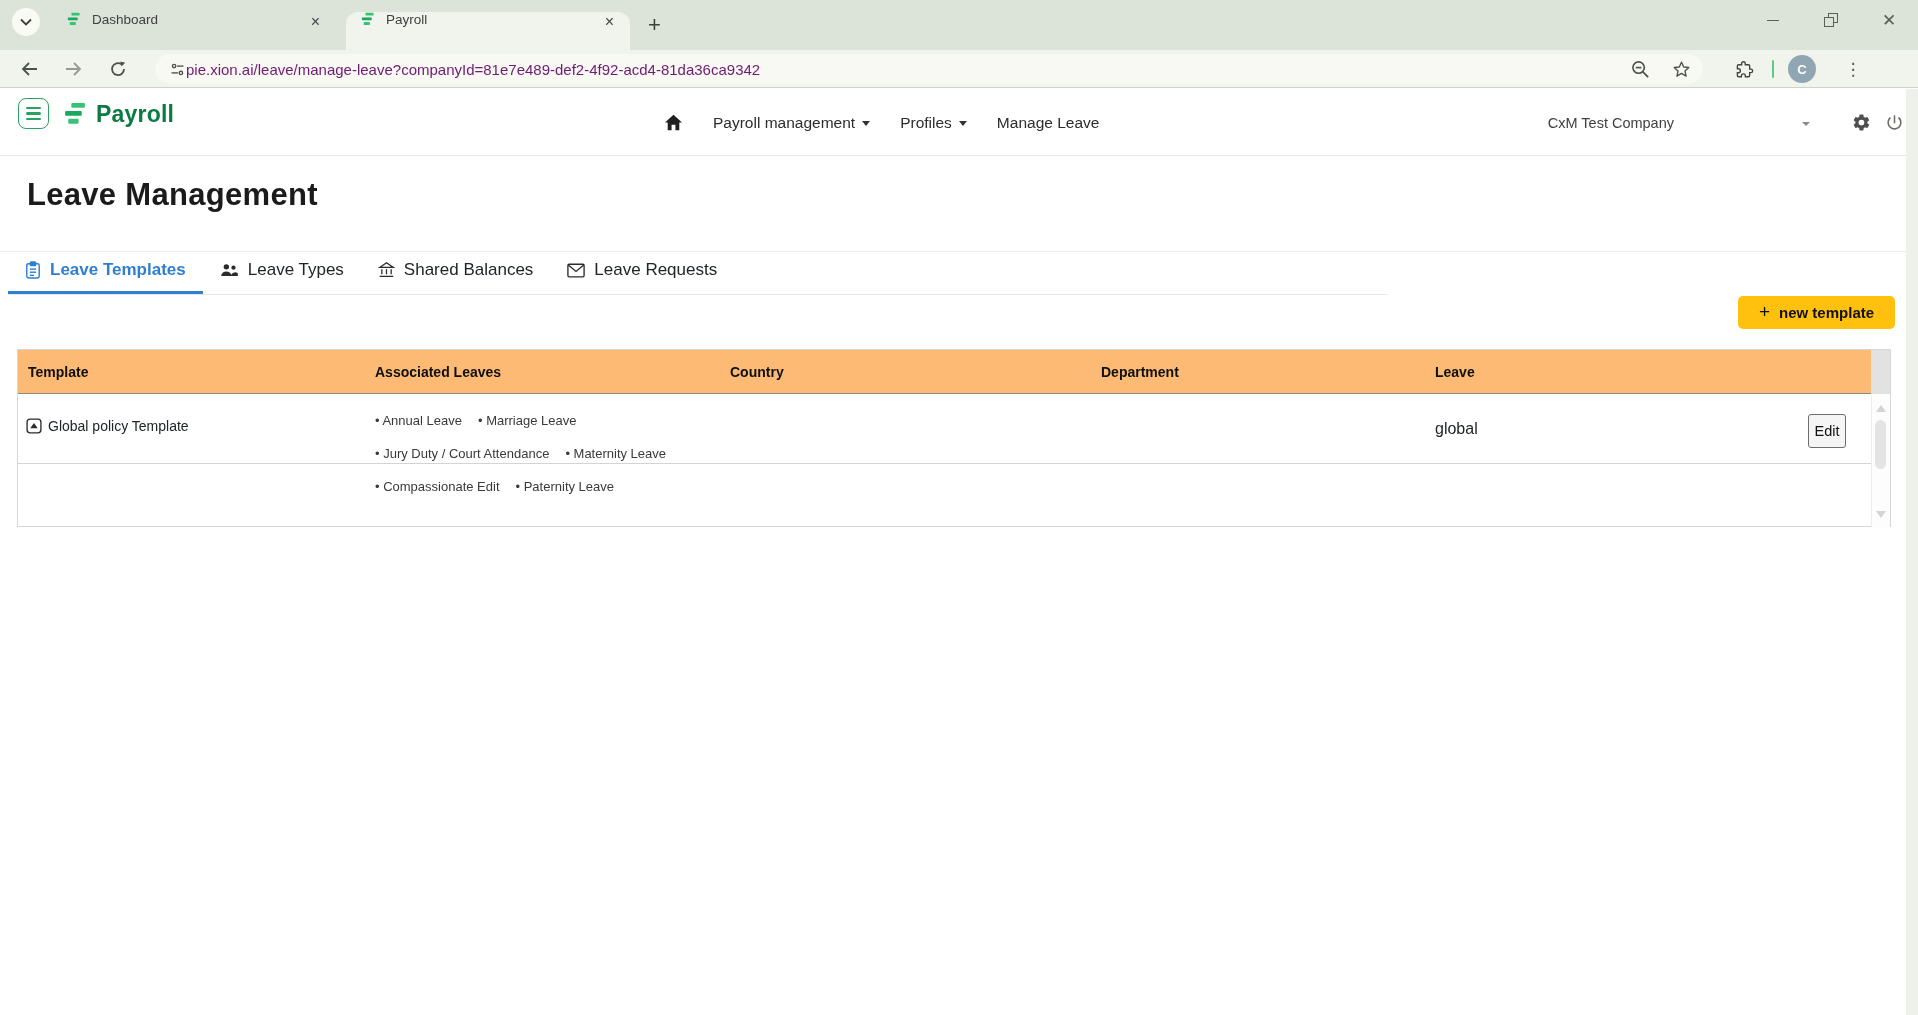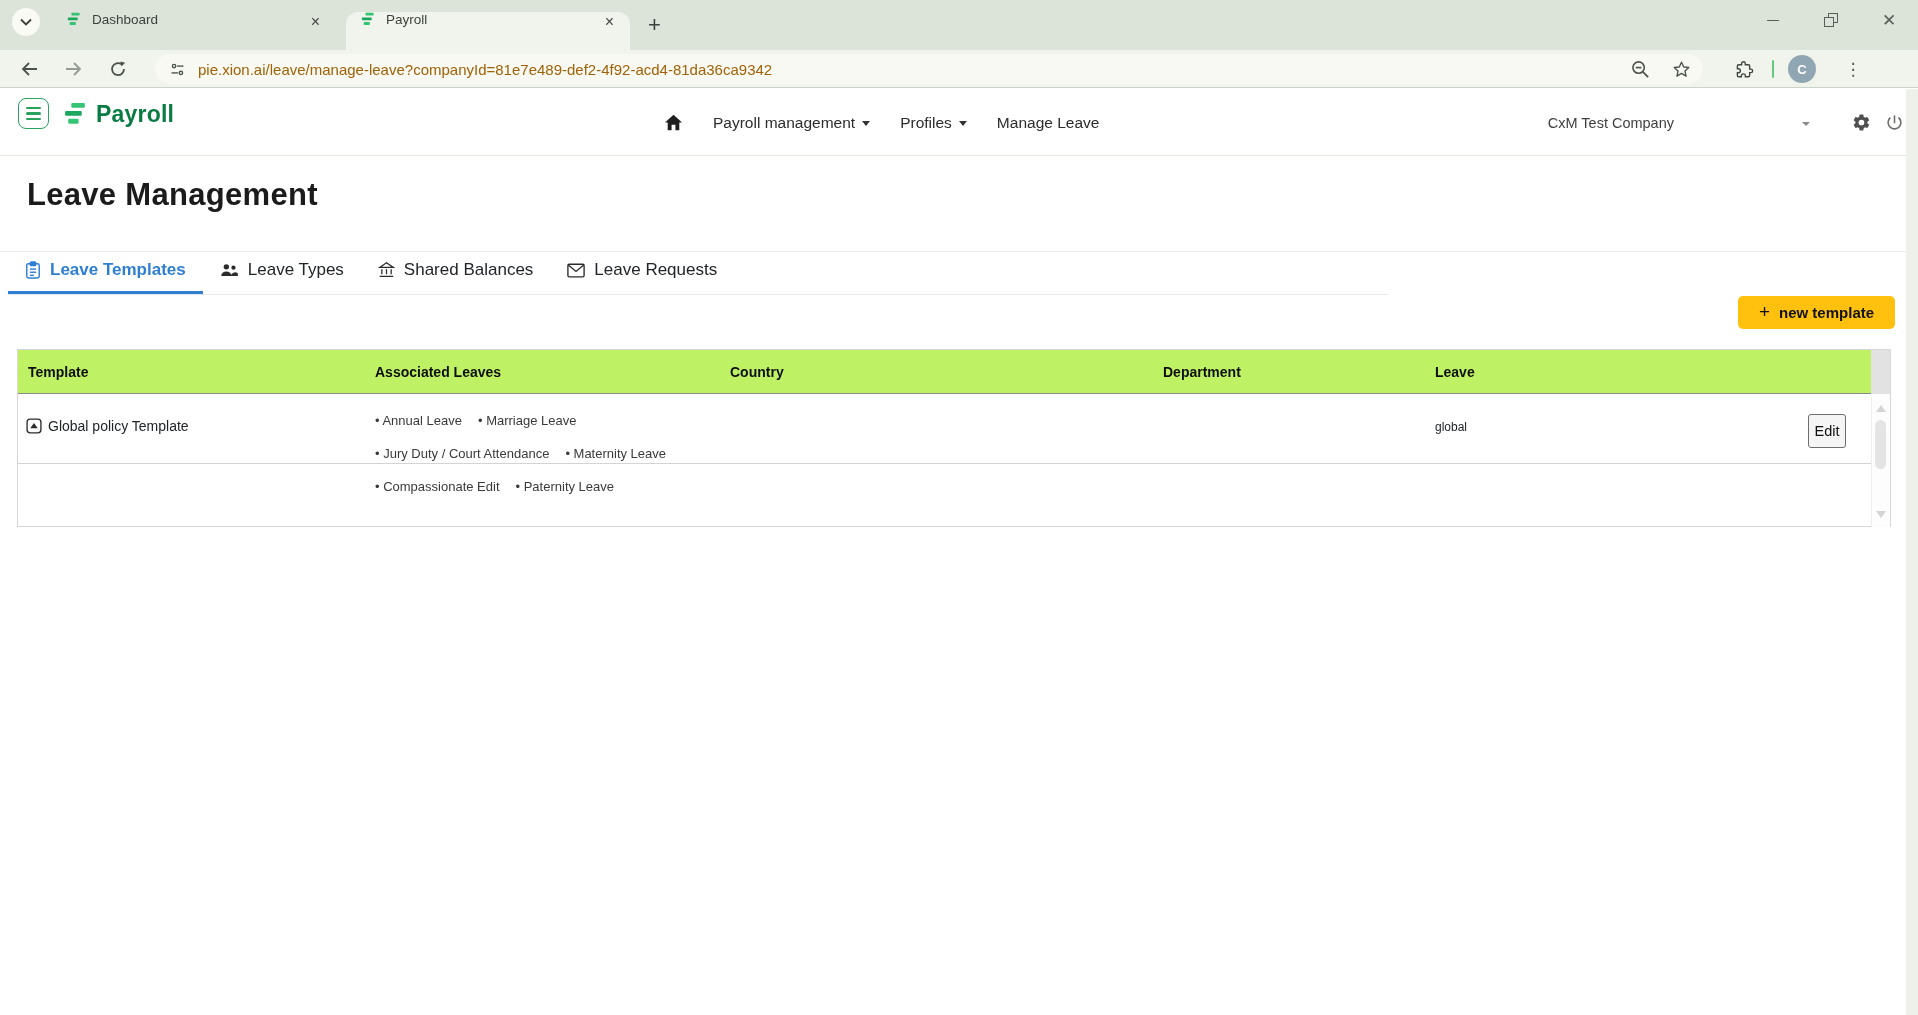--- a/index.html
+++ b/index.html
@@ -24,21 +24,21 @@
   .win-restore i { position:absolute; width:10px; height:10px; border:1.4px solid #5a5f5a; background:transparent; display:block; }
   .win-restore i.b { transform:translate(-2px,2px); background:#dce3d9; }
   .win-restore i.a { transform:translate(2px,-2px); }
   .win-close { font-size:17px; }
 
   
   .toolbar { position:absolute; left:0; top:50px; width:1918px; height:38px; background:#f0f4ec; border-bottom:1px solid #ccd4c9; }
   .navicon { position:absolute; top:0; height:38px; display:flex; align-items:center; justify-content:center; width:34px; color:#4b514c; }
   .omnibox { position:absolute; left:155px; top:4px; width:1548px; height:30px; background:#f7f9f2; border-radius:15px;
              display:flex; align-items:center; padding:0 12px 0 14px; }
-  .urltext { font-size:15px; color:#a16207; margin-left:12px; flex:1; white-space:nowrap; overflow:hidden; }
+  .urltext { font-size:15px; color:#701a75; flex:1; white-space:nowrap; overflow:hidden; }
   .greensep { position:absolute; left:1772px; top:10px; width:2px; height:18px; background:#63c97e; border-radius:1px; }
   .avatar { position:absolute; left:1788px; top:5px; width:28px; height:28px; border-radius:50%; background:#91a6b3;
             color:#fff; font-size:13px; font-weight:700; display:flex; align-items:center; justify-content:center; }
   .dots { position:absolute; left:1838px; top:0; width:30px; height:38px; display:flex; align-items:center; justify-content:center;
           font-size:17px; color:#4b514c; letter-spacing:0; }
 
   
   .page { position:absolute; left:0; top:89px; width:1918px; height:926px; background:#fff; }
 
   
@@ -64,31 +64,31 @@
   .ltab.active { color:#2e7fd2; font-weight:700; border-bottom-color:#2e7fd2; }
   .ltab.active svg { stroke:#2e7fd2; }
 
   .newtemplate { position:absolute; left:1738px; top:207px; width:157px; height:33px; background:#ffc10d; border:none; border-radius:5px;
                  display:flex; align-items:center; justify-content:center; gap:9px; color:#121212; }
   .newtemplate .plus { font-size:19px; font-weight:400; margin-top:-2px; }
   .newtemplate .lbl { font-size:15px; font-weight:700; }
 
   
   .lvtable { position:absolute; left:17px; top:260px; width:1874px; height:178px; border:1px solid #d6d6d6; background:#fff; }
-  .thead { position:absolute; left:0; top:0; width:100%; height:44px; border-bottom:1.5px solid #8a8a8a; background:#bef264; }
+  .thead { position:absolute; left:0; top:0; width:100%; height:44px; border-bottom:1.5px solid #8a8a8a; background:#fdba74; }
   .th { position:absolute; top:14px; font-size:14px; font-weight:700; color:#0f0f0f; }
   .thead-sbar { position:absolute; right:0; top:0; width:19px; height:44px; background:#e2e2e2; }
   .tbody { position:absolute; left:0; top:45.5px; width:100%; height:131px; overflow:hidden; }
   .rowline { position:absolute; left:0; top:67px; width:1855px; border-top:1px solid #d4d4d4; }
   .tplcell { position:absolute; left:8px; top:22px; display:flex; align-items:center; gap:6px; font-size:14px; color:#212529; }
   .leaves { position:absolute; left:357px; top:17px; width:690px; }
   .leafline { height:33px; display:flex; gap:16px; align-items:flex-start; }
   .leaf { font-size:13px; color:#3a3a3a; white-space:nowrap; }
   .leaf::before { content:"• "; color:#3a3a3a; }
-  .typecell { position:absolute; left:1417px; top:24px; font-size:12px; color:#212529; }
+  .typecell { position:absolute; left:1417px; top:24px; font-size:16px; color:#212529; }
   .editbtn { position:absolute; left:1790px; top:18px; width:38px; height:34px; background:#f5f5f5; border:1px solid #6d6d6d;
              border-radius:3px; font-size:14.5px; color:#111; font-family:inherit; }
   .body-sbar { position:absolute; right:0; top:0; width:19px; height:131px; background:#fdfdfd; border-left:1px solid #ededed; }
   .sb-arrow { position:absolute; left:3.5px; width:0; height:0; border-left:5.5px solid transparent; border-right:5.5px solid transparent; }
   .sb-up { top:9px; border-bottom:7px solid #d4d4d4; }
   .sb-down { bottom:9px; border-top:7px solid #d4d4d4; }
   .sb-thumb { position:absolute; left:3px; top:24px; width:11px; height:49px; border-radius:6px; background:#e4e4e4; }
 
   .pagestrip { position:absolute; right:0; top:0; width:12px; height:926px; background:#eef0ea; }
 
@@ -283,21 +283,21 @@
     <button class="newtemplate">
       <span class="plus">+</span>
       <span class="lbl">new template</span>
     </button>
 
     <div class="lvtable">
       <div class="thead">
         <span class="th" style="left:10px;">Template</span>
         <span class="th" style="left:357px;">Associated Leaves</span>
         <span class="th" style="left:712px;">Country</span>
-        <span class="th" style="left:1125px;padding-left:20px;">Department</span>
+        <span class="th" style="left:1063px;padding-left:20px;">Department</span>
         <span class="th" style="left:1417px;">Leave</span>
         <div class="thead-sbar"></div>
       </div>
 
       <div class="tbody">
         <div class="rowline"></div>
 
         <div class="tplcell">
           <svg width="16" height="16" viewBox="0 0 18 18">
             <rect x="1.2" y="1.2" width="15.6" height="15.6" rx="3.5" fill="none" stroke="#2b2b2b" stroke-width="1.5"></rect>

